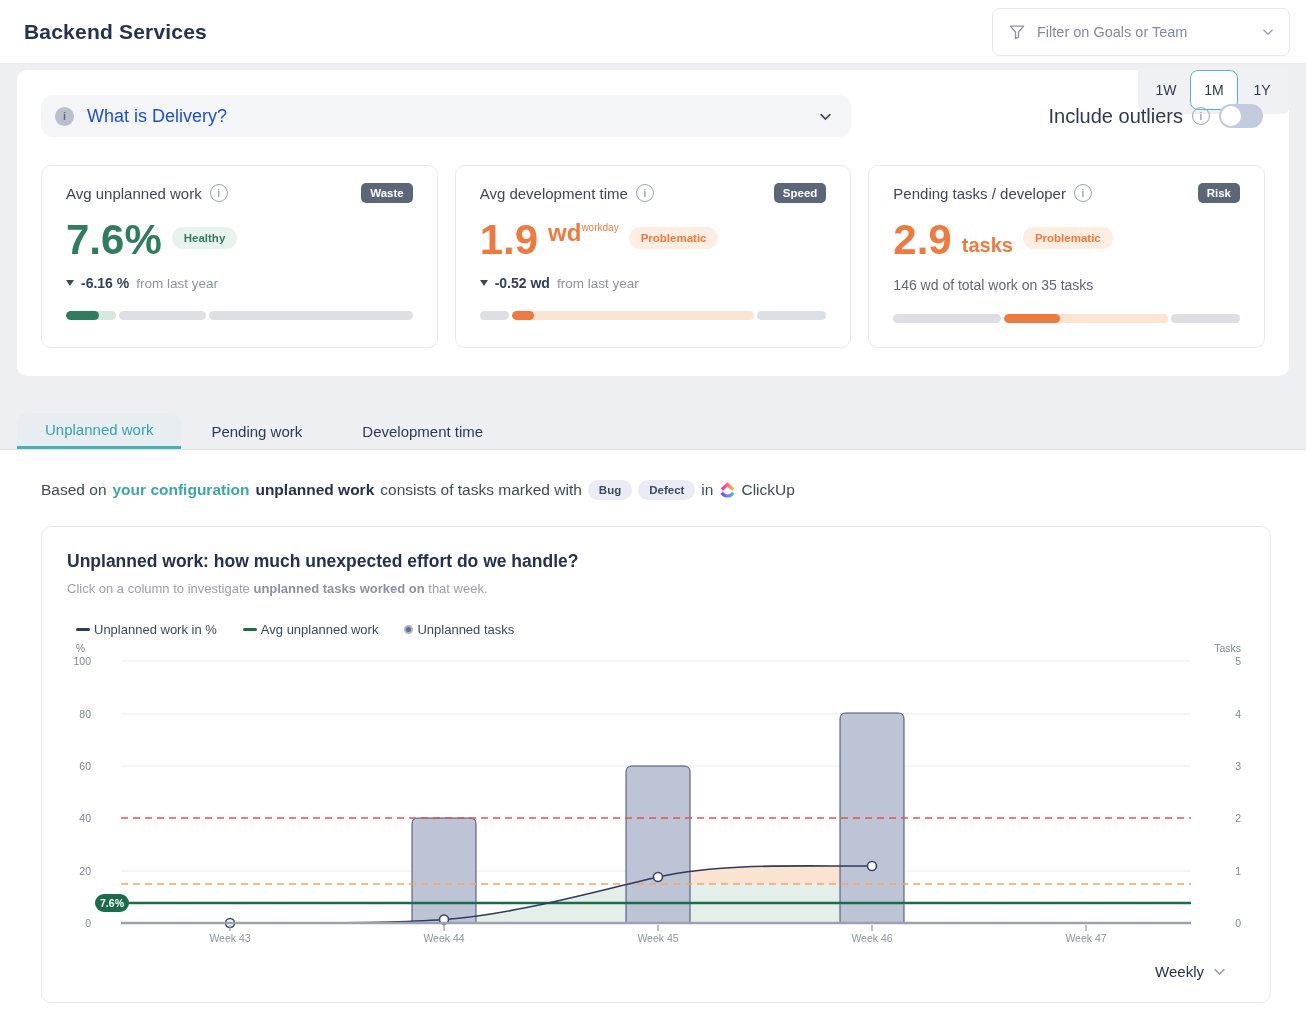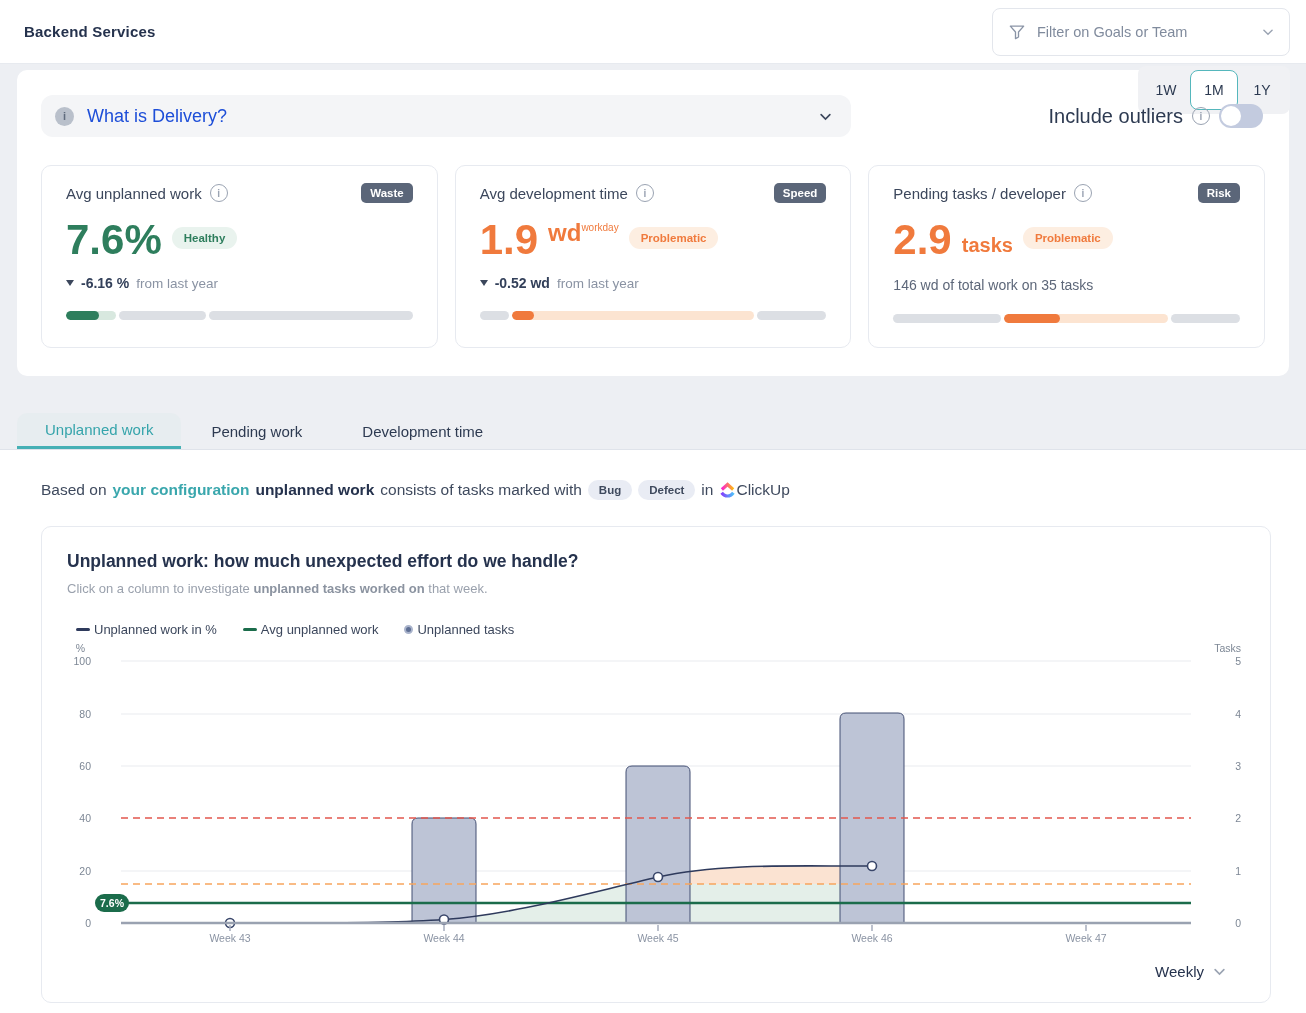--- a/index.html
+++ b/index.html
@@ -1,21 +1,21 @@
 <!DOCTYPE html>
 <html><head>
 <meta charset="utf-8">
 <style>
   * { margin:0; padding:0; box-sizing:border-box; }
   html,body { width:1306px; height:1013px; overflow:hidden; }
   body { background:#edeff3; font-family:"Liberation Sans", sans-serif; color:#25324d; }
 
   
   .header { display:flex; align-items:center; background:#fff; height:64px; padding:0 16px 0 24px; border-bottom:1px solid #e7eaef; }
-  .page-title { font-size:15px; font-weight:700; color:#25324d; letter-spacing:.2px; }
+  .page-title { font-size:21px; font-weight:700; color:#25324d; letter-spacing:.2px; }
   .header-right { margin-left:auto; display:flex; align-items:flex-end; gap:10px;flex-direction:column; }
   .filter-box { width:298px; height:48px; border:1px solid #e3e6ec; border-radius:8px; background:#fff; display:flex; align-items:center; padding:0 14px; gap:10px; cursor:pointer; }
   .filter-box .ph { font-size:14.5px; color:#808b9d; flex:1; }
   .icon-gray { color:#8a94a6; display:flex; }
   .range-group { background:#f0f1f4; border-radius:8px; padding:4px; display:flex; }
   .range-btn { width:48px; height:40px; display:flex; align-items:center; justify-content:center; font-size:14px; font-weight:500; color:#2b3950; border-radius:8px; cursor:pointer; border:1.5px solid transparent; }
   .range-btn.active { background:#fff; border-color:#55b7bc; }
 
   
   .main-card { margin:6px 17px 0; background:#fff; border-radius:10px; padding:25px 24px 28px; }
@@ -58,21 +58,21 @@
   .tabs-row { margin-top:38px; padding-left:17px; display:flex; align-items:flex-end; border-bottom:1px solid #dfe3ea; height:36px; }
   .tab { height:36px; display:flex; align-items:center; padding:0 30px; font-size:15px; color:#2d3a51; cursor:pointer; }
   .tab.active { background:#e7edf0; color:#35a4ab; border-radius:10px 10px 0 0; border-bottom:3px solid #45b0b5; font-weight:500; padding:0 28px; }
 
   
   .content { background:#fff; padding:30px 35px 0 41px; height:580px; }
   .config-note { font-size:15.5px; color:#3f4a5e; display:flex; align-items:center; gap:6px; flex-wrap:wrap; }
   .config-note .link { color:#3aa7ad; font-weight:600; cursor:pointer; }
   .config-note .bold { color:#25324d; font-weight:700; }
   .tag { background:#e9ecf4; color:#3f4a5e; font-size:11.5px; font-weight:700; border-radius:10px; padding:4px 11px; }
-  .clickup { display:flex; }
+  .clickup { display:flex; gap:5px; }
 
   .chart-card { margin-top:26px; border:1px solid #e7eaf0; border-radius:10px; padding:24px 25px 14px; background:#fff; }
   .chart-title { font-size:17.5px; font-weight:700; color:#25324d; }
   .chart-subtitle { margin-top:9px; font-size:13px; color:#9aa1ad; }
   .chart-subtitle b { color:#8b93a0; }
   .legend { display:flex; align-items:center; gap:26px; margin-top:26px; padding-left:9px; }
   .legend-item { display:flex; align-items:center; gap:4px; font-size:13px; color:#3c475c; }
   .lg-dash { width:14px; height:3px; border-radius:2px; }
   .lg-circle { width:9px; height:9px; border-radius:50%; background:#5e6f94; border:2px solid #aab4cc; }
   .chart-footer { display:flex; justify-content:flex-end; align-items:center; gap:8px; padding:10px 18px 8px 0; }

